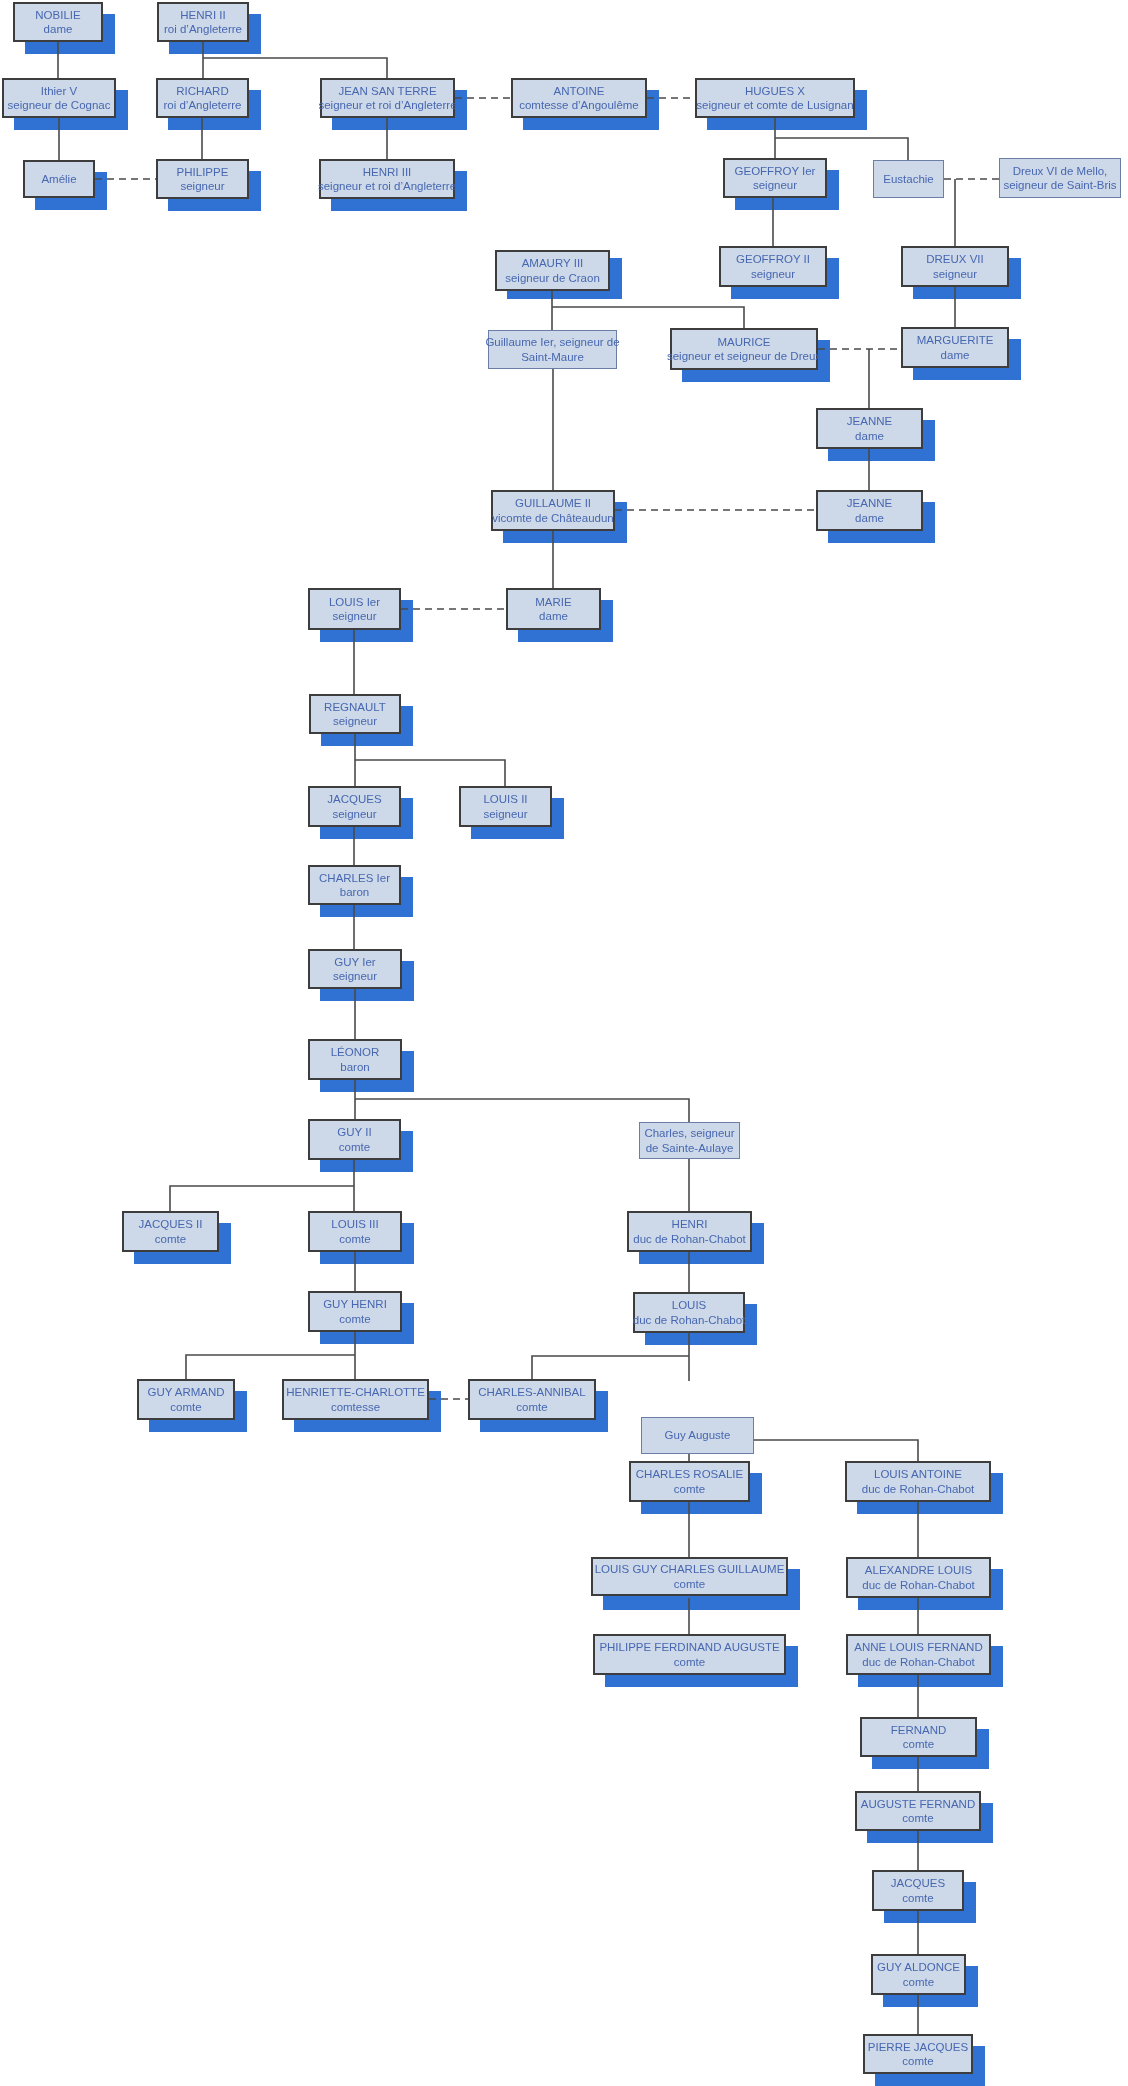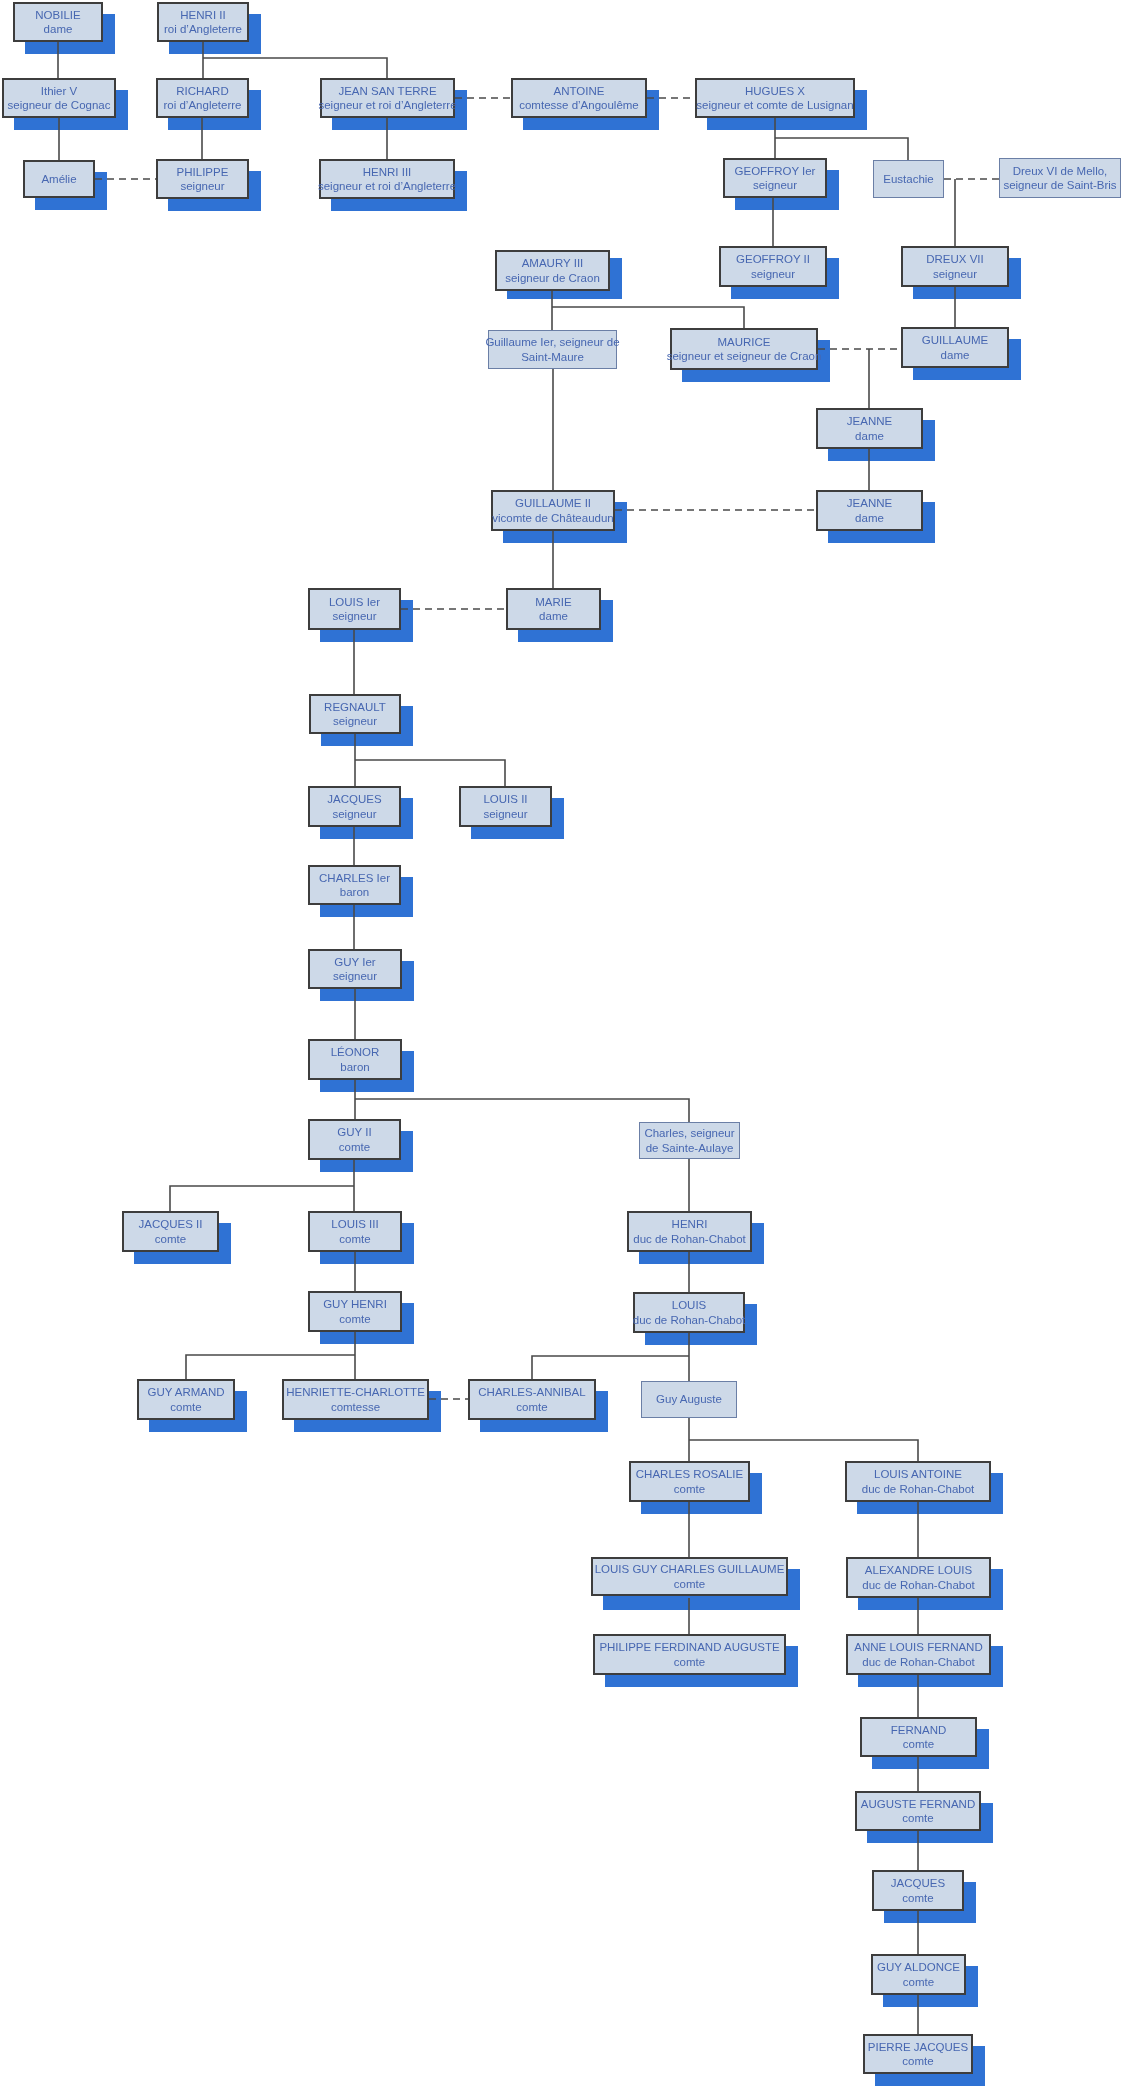--- a/index.html
+++ b/index.html
@@ -189,24 +189,24 @@
       <div class="node" style="left: 901px; top: 246px; width: 108px; height: 41px;">
         <span class="name">DREUX VII</span>
         <span class="title">seigneur</span>
       </div>
       <div class="node light" style="left: 488px; top: 330px; width: 129px; height: 39px;">
         <span class="name">Guillaume Ier, seigneur de</span>
         <span class="title">Saint-Maure</span>
       </div>
       <div class="node" style="left: 670px; top: 328px; width: 148px; height: 42px;">
         <span class="name">MAURICE</span>
-        <span class="title">seigneur et seigneur de Craon</span>
+        <span class="title">seigneur et seigneur de Dreux</span>
       </div>
       <div class="node" style="left: 901px; top: 327px; width: 108px; height: 41px;">
-        <span class="name">GUILLAUME</span>
+        <span class="name">MARGUERITE</span>
         <span class="title">dame</span>
       </div>
       <div class="node" style="left: 816px; top: 408px; width: 107px; height: 41px;">
         <span class="name">JEANNE</span>
         <span class="title">dame</span>
       </div>
       <div class="node" style="left: 491px; top: 490px; width: 124px; height: 41px;">
         <span class="name">GUILLAUME II</span>
         <span class="title">vicomte de Châteaudun</span>
       </div>
@@ -279,21 +279,21 @@
         <span class="title">comte</span>
       </div>
       <div class="node" style="left: 282px; top: 1379px; width: 147px; height: 41px;">
         <span class="name">HENRIETTE-CHARLOTTE</span>
         <span class="title">comtesse</span>
       </div>
       <div class="node" style="left: 468px; top: 1379px; width: 128px; height: 41px;">
         <span class="name">CHARLES-ANNIBAL</span>
         <span class="title">comte</span>
       </div>
-      <div class="node light" style="left: 641px; top: 1381px; width: 96px; height: 37px;">
+      <div class="node light" style="left: 641px; top: 1417px; width: 113px; height: 37px;">
         <span class="name">Guy Auguste</span>
       </div>
       <div class="node" style="left: 629px; top: 1461px; width: 121px; height: 41px;">
         <span class="name">CHARLES ROSALIE</span>
         <span class="title">comte</span>
       </div>
       <div class="node" style="left: 845px; top: 1461px; width: 146px; height: 41px;">
         <span class="name">LOUIS ANTOINE</span>
         <span class="title">duc de Rohan-Chabot</span>
       </div>

